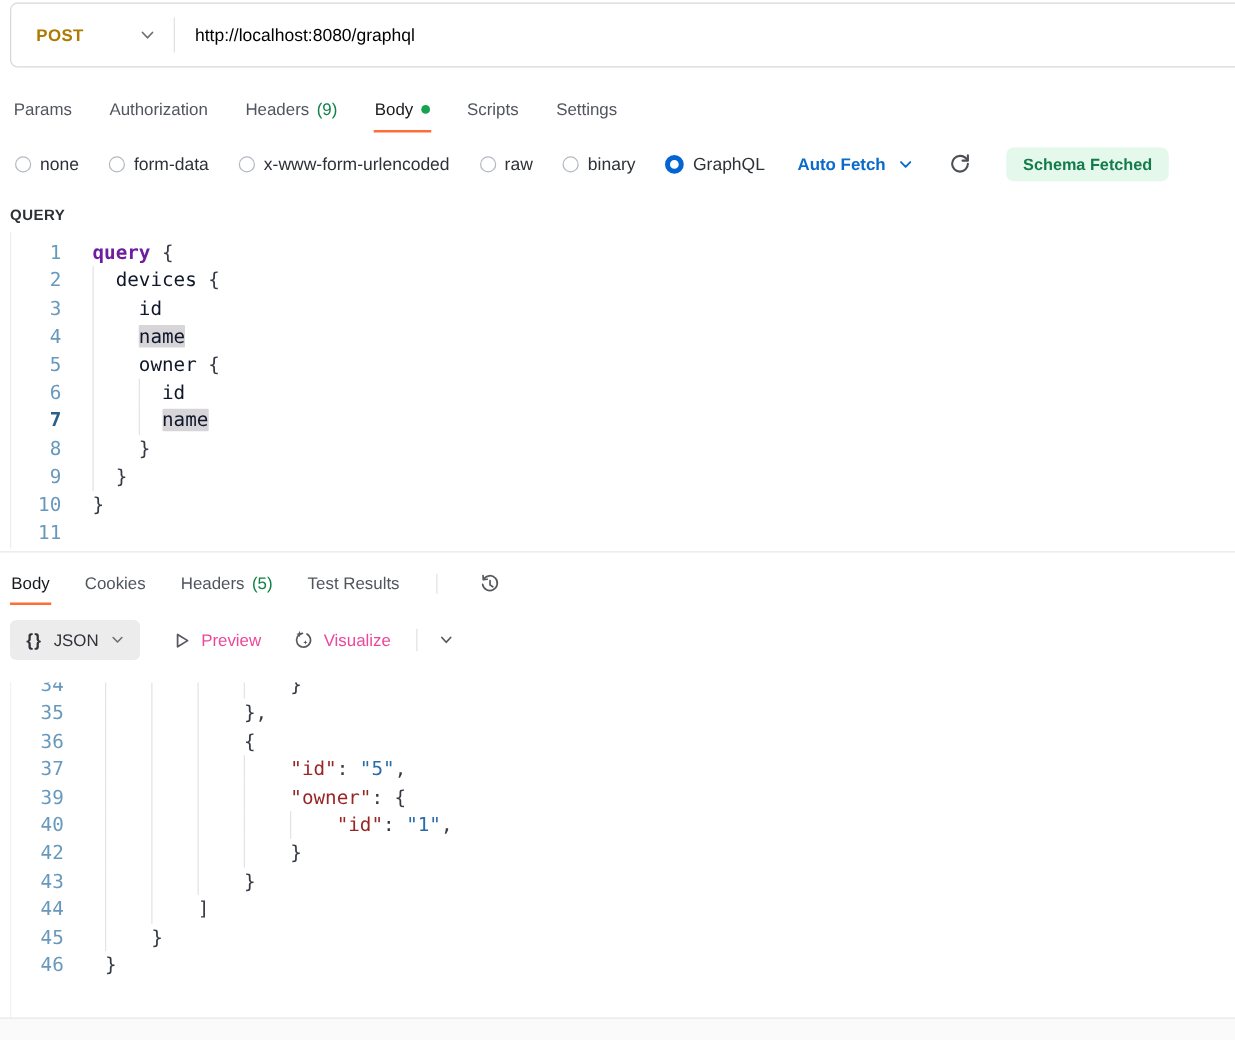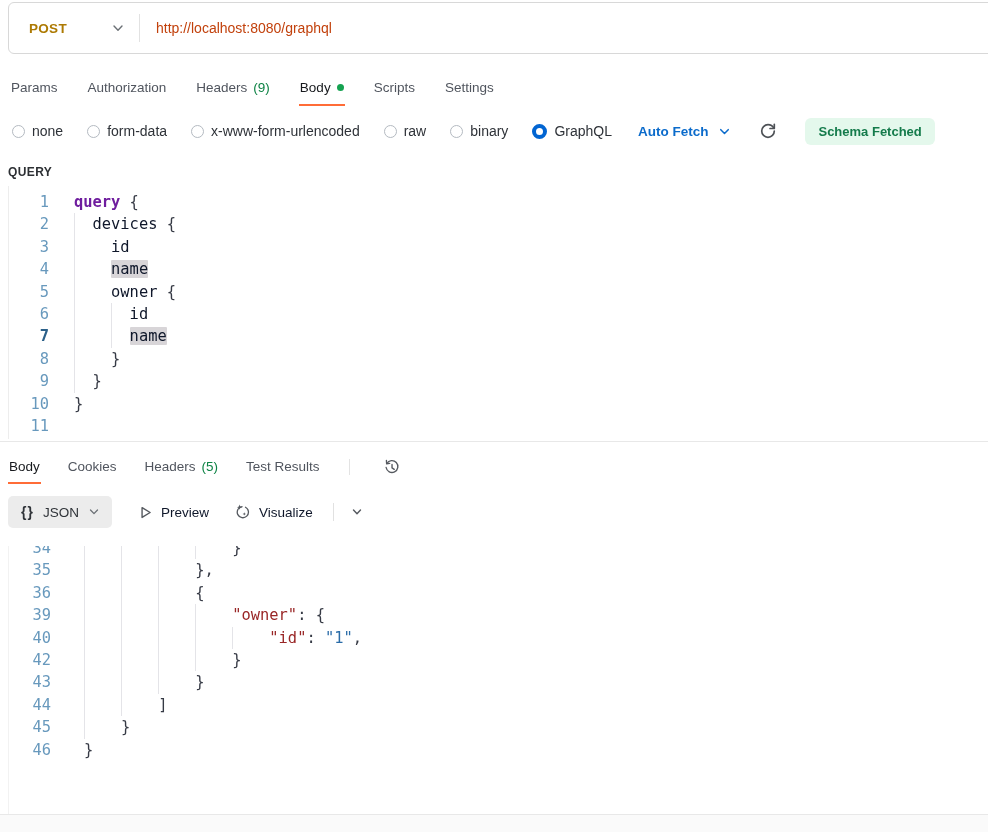--- a/index.html
+++ b/index.html
@@ -16,21 +16,21 @@
     display:flex;align-items:center;
   }
   .method-btn{
     display:flex;align-items:center;gap:44px;
     padding:0 14px 0 20px;height:100%;cursor:pointer;background:none;border:none;
     font-family:"Liberation Sans", sans-serif;
   }
   .method-label{font-size:13.5px;font-weight:bold;color:#ad7a03;letter-spacing:.3px;}
   .chev{color:#6b7075;display:inline-flex;}
   .url-sep{width:1px;height:28px;background:#e2e2e2;margin-right:16px;}
-  .url-text{font-size:14px;color:#c2410c;}
+  .url-text{font-size:14px;color:#000000;}
   
   .tabs-row{position:absolute;display:flex;align-items:stretch;}
   .req-tabs{top:70px;left:10px;height:36px;gap:28px;}
   .res-tabs{top:450px;left:8px;height:34px;gap:26px;}
   .tab{
     display:flex;align-items:center;gap:6px;font-size:13.5px;color:#50555e;
     border-bottom:2px solid transparent;cursor:pointer;padding:0 1px;
   }
   .tab.active{color:#17191d;font-weight:500;border-bottom-color:#ff6c37;}
   .t-count{color:#0e8345;}
@@ -102,21 +102,21 @@
   }
   .json-btn{
     display:flex;align-items:center;gap:9px;height:32px;padding:0 12px 0 13px;
     background:#ececec;border:none;border-radius:5px;cursor:pointer;
     font-family:"Liberation Sans", sans-serif;
   }
   .braces-ic{font-size:14px;color:#2f3338;font-weight:bold;letter-spacing:1px;}
   .json-btn .lbl{font-size:13.5px;color:#2f3338;}
   .tool-btn{
     display:flex;align-items:center;gap:8px;background:none;border:none;cursor:pointer;
-    font-family:"Liberation Sans", sans-serif;font-size:13.5px;color:#0f172a;padding:0;
+    font-family:"Liberation Sans", sans-serif;font-size:13.5px;color:#ec4899;padding:0;
   }
   .tool-btn .ic{color:#55595f;display:flex;}
   .toolbar-divider{width:1px;height:18px;background:#e1e1e1;margin-left:-6px;}
   .more-chev{background:none;border:none;cursor:pointer;color:#55595f;display:flex;padding:2px;margin-left:-12px;}
 </style>
 </head>
 <body>
 
 <div class="url-bar">
   <button class="method-btn">
@@ -315,20 +315,24 @@
       </div>
       <div class="code-row">
         <div class="gutter r-gutter">35</div>
         <div class="code-text r-code"><span class="guide" style="left: 0ch;"></span><span class="guide" style="left: 4ch;"></span><span class="guide" style="left: 8ch;"></span>            <span class="tk-pun">},</span></div>
       </div>
       <div class="code-row">
         <div class="gutter r-gutter">36</div>
         <div class="code-text r-code"><span class="guide" style="left: 0ch;"></span><span class="guide" style="left: 4ch;"></span><span class="guide" style="left: 8ch;"></span>            <span class="tk-pun">{</span></div>
       </div>
       <div class="code-row">
+        <div class="gutter r-gutter">37</div>
+        <div class="code-text r-code"><span class="guide" style="left: 0ch;"></span><span class="guide" style="left: 4ch;"></span><span class="guide" style="left: 8ch;"></span><span class="guide" style="left: 12ch;"></span>                <span class="tk-key">"id"</span><span class="tk-pun">: </span><span class="tk-str">"5"</span><span class="tk-pun">,</span></div>
+      </div>
+      <div class="code-row">
         <div class="gutter r-gutter">39</div>
         <div class="code-text r-code"><span class="guide" style="left: 0ch;"></span><span class="guide" style="left: 4ch;"></span><span class="guide" style="left: 8ch;"></span><span class="guide" style="left: 12ch;"></span>                <span class="tk-key">"owner"</span><span class="tk-pun">: {</span></div>
       </div>
       <div class="code-row">
         <div class="gutter r-gutter">40</div>
         <div class="code-text r-code"><span class="guide" style="left: 0ch;"></span><span class="guide" style="left: 4ch;"></span><span class="guide" style="left: 8ch;"></span><span class="guide" style="left: 12ch;"></span><span class="guide" style="left: 16ch;"></span>                    <span class="tk-key">"id"</span><span class="tk-pun">: </span><span class="tk-str">"1"</span><span class="tk-pun">,</span></div>
       </div>
       <div class="code-row">
         <div class="gutter r-gutter">42</div>
         <div class="code-text r-code"><span class="guide" style="left: 0ch;"></span><span class="guide" style="left: 4ch;"></span><span class="guide" style="left: 8ch;"></span><span class="guide" style="left: 12ch;"></span>                <span class="tk-pun">}</span></div>

